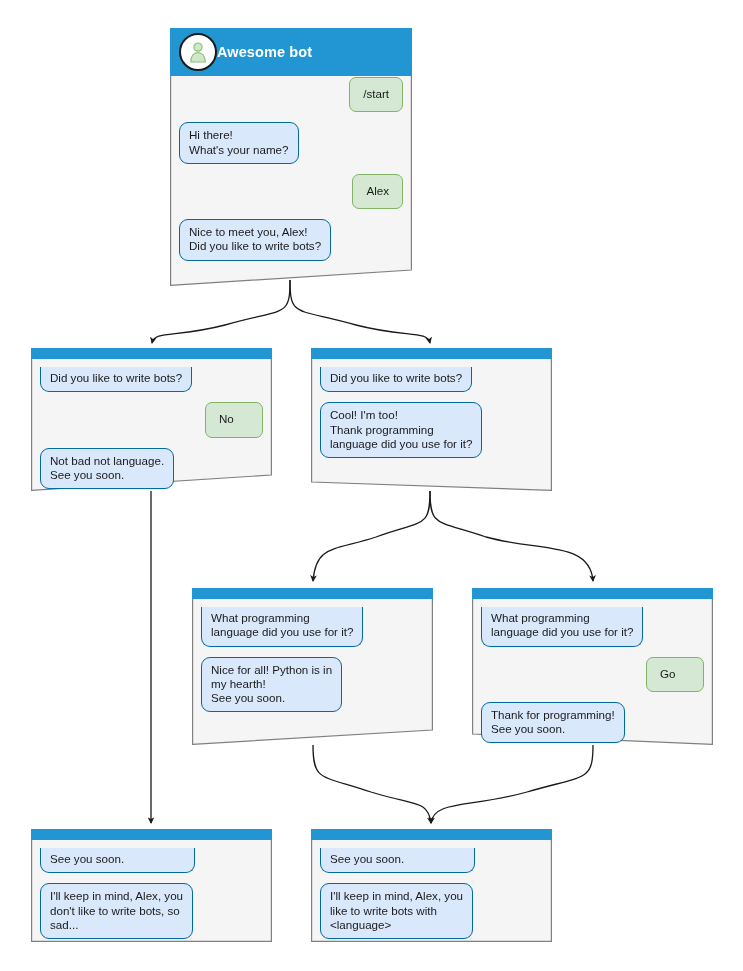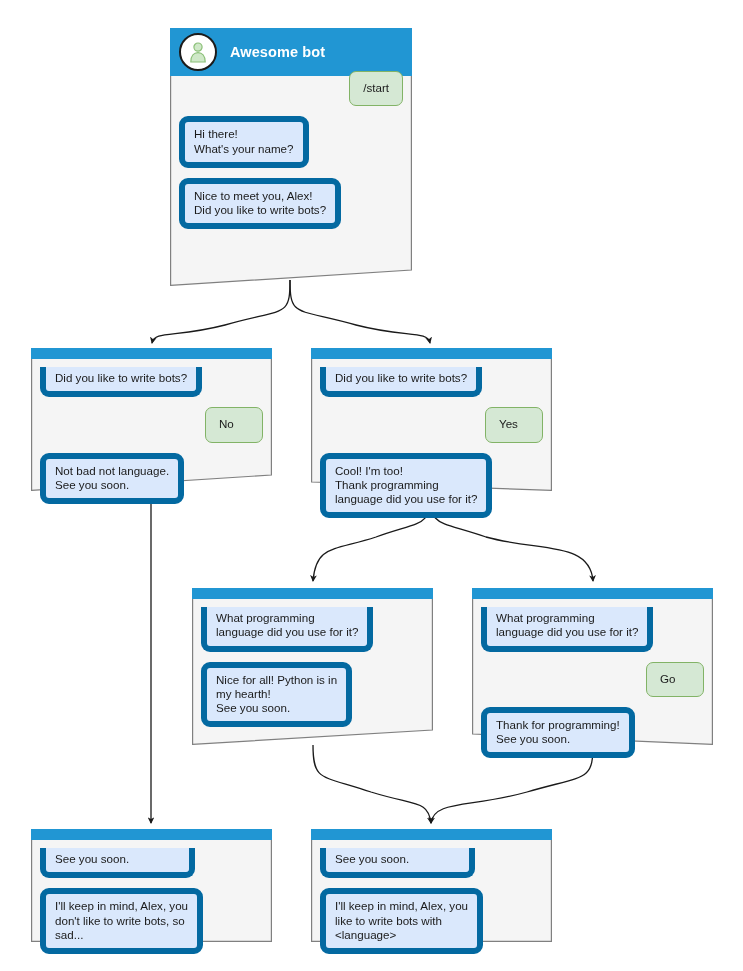--- a/index.html
+++ b/index.html
@@ -74,39 +74,38 @@
     border-radius: 50%;
     background: #ffffff;
     border: 2.5px solid #1b1b1b;
     display: flex;
     align-items: center;
     justify-content: center;
     flex: 0 0 auto;
     box-sizing: border-box;
   }
   .bot-title {
-    margin-left: 13px;
     color: #ffffff;
     font-size: 14.5px;
     font-weight: bold;
     letter-spacing: 0.1px;
     white-space: nowrap;
   }
 
   .messages {
     position: absolute;
     left: 0;
     right: 0;
     top: 11px;
     bottom: 0;
     padding: 8px 9px 0 9px;
     box-sizing: border-box;
   }
   .messages.below-tall {
-    top: 32px;
+    top: 38px;
     padding-top: 11px;
   }
 
   .msg-row {
     display: flex;
     margin-bottom: 10px;
   }
   .msg-row.left  { justify-content: flex-start; }
   .msg-row.right { justify-content: flex-end; }
 
@@ -114,21 +113,21 @@
     font-size: 11.6px;
     line-height: 14.3px;
     color: #1a1a1a;
     padding: 5px 9px 6px 9px;
     box-sizing: border-box;
     white-space: pre-line;
     max-width: 86%;
   }
   .bubble.bot {
     background: #dae8fc;
-    border: 6px solid #0369a1;
+    border: 1px solid #0369a1;
     border-radius: 9px;
   }
   .bubble.user {
     background: #d5e8d4;
     border: 1px solid #82b366;
     border-radius: 7px;
     padding: 9px 13px 10px 13px;
   }
   .bubble.flat-top {
     border-top-left-radius: 0;
@@ -177,20 +176,23 @@
         <div class="bot-title">Awesome bot</div>
       </div>
       <div class="messages below-tall">
         <div class="msg-row right">
           <div class="bubble user">/start</div>
         </div>
         <div class="msg-row left">
           <div class="bubble bot">Hi there!
 What's your name?</div>
         </div>
+        <div class="msg-row right">
+          <div class="bubble user">Alex</div>
+        </div>
         <div class="msg-row left">
           <div class="bubble bot">Nice to meet you, Alex!
 Did you like to write bots?</div>
         </div>
       </div>
     </div>
   </div>
 
   <div class="chat-node" style="left:31px; top:348px; width:241px; height:143px;">
     <svg class="node-shape" viewBox="0 0 241 143" preserveAspectRatio="none">
@@ -216,23 +218,20 @@
   <div class="chat-node" style="left:311px; top:348px; width:241px; height:143px;">
     <svg class="node-shape" viewBox="0 0 241 143" preserveAspectRatio="none">
       <path d="M 0.6 0.6 L 240.4 0.6 L 240.4 142.4 L 0.6 134 Z" fill="#f5f5f5" stroke="#808080" stroke-width="1.2"></path>
     </svg>
     <div class="node-inner">
       <div class="node-header" style="background:#2196d3;"></div>
       <div class="messages">
         <div class="msg-row left">
           <div class="bubble bot flat-top">Did you like to write bots?</div>
         </div>
-        <div class="msg-row right">
-          <div class="bubble user" style="min-width:58px;">Yes</div>
-        </div>
         <div class="msg-row left">
           <div class="bubble bot">Cool! I'm too!
 Thank programming
 language did you use for it?</div>
         </div>
       </div>
     </div>
   </div>
 
   <div class="chat-node" style="left:192px; top:588px; width:241px; height:157px;">

